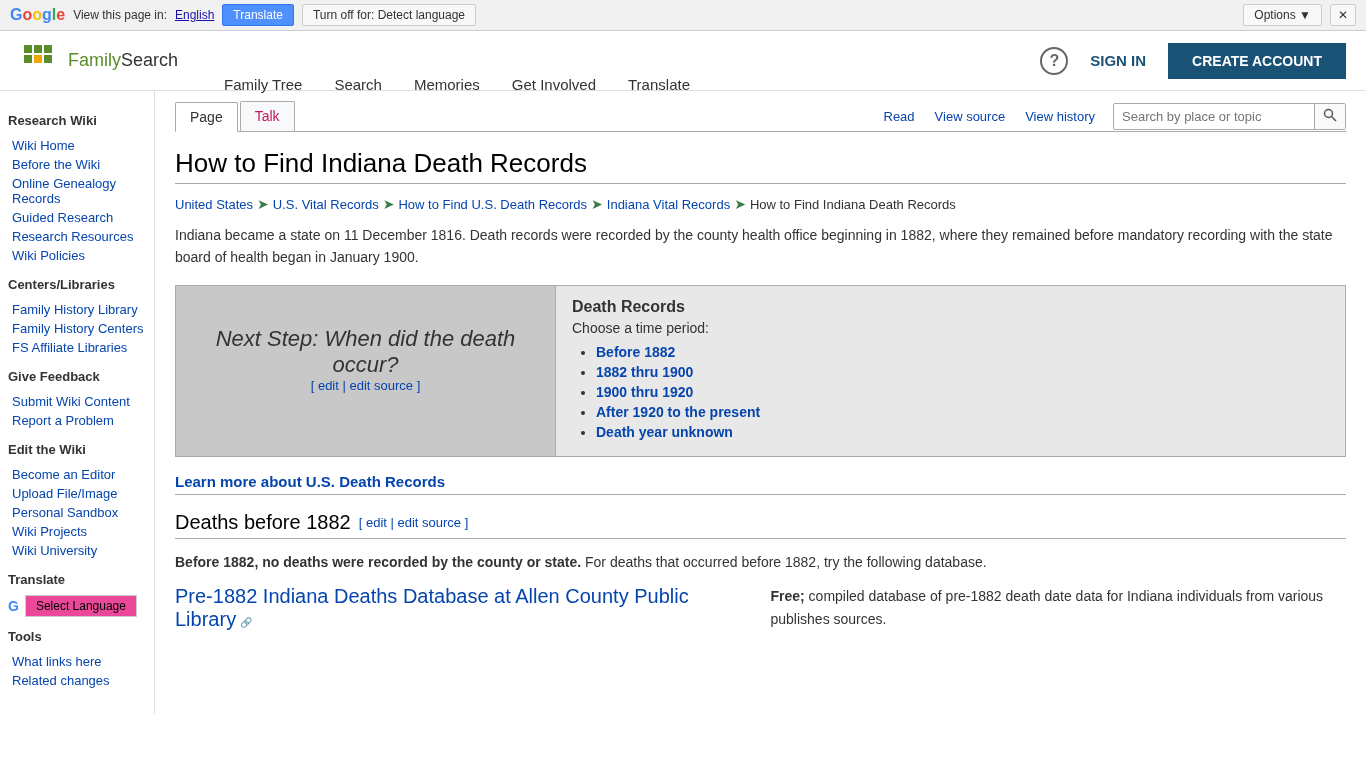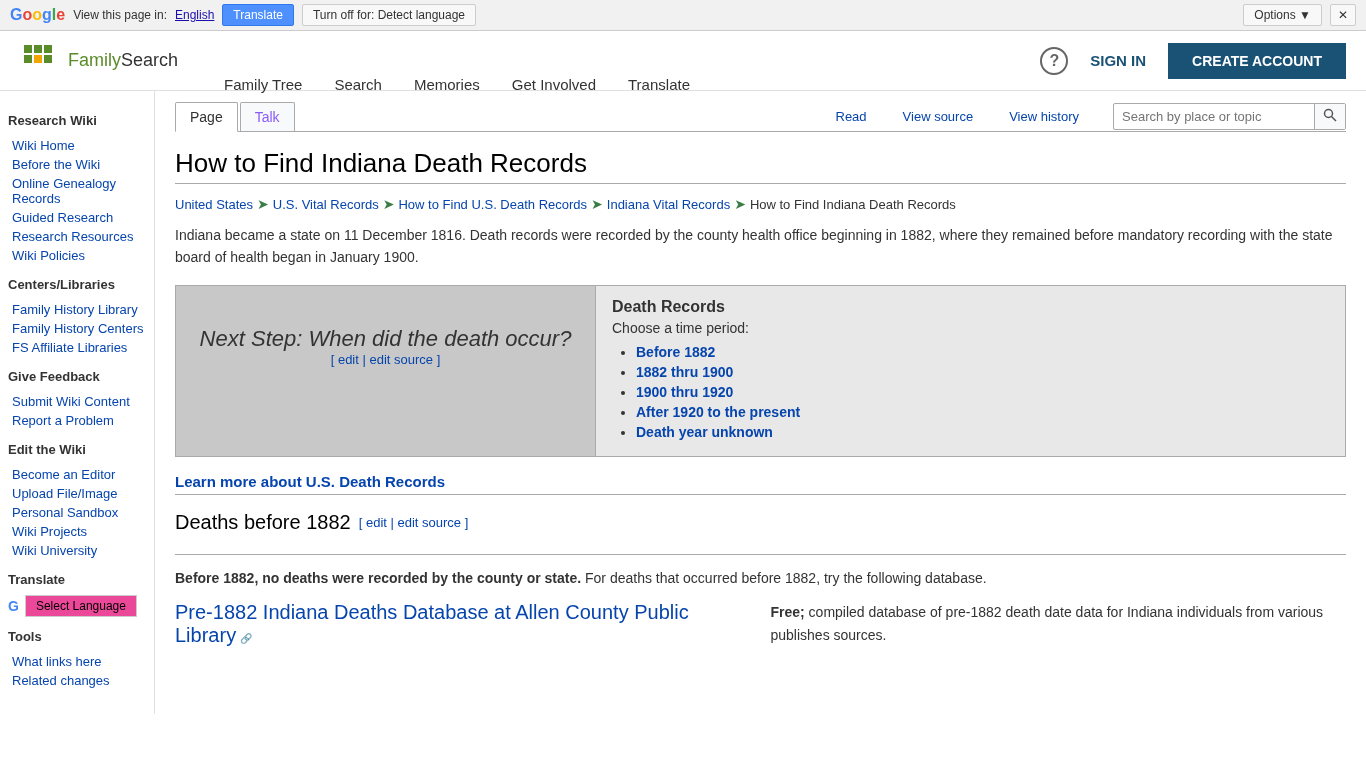--- a/index.html
+++ b/index.html
@@ -78,41 +78,41 @@
     #main-content { flex: 1; padding: 0 20px 20px 20px; max-width: calc(100% - 155px); }
 
     
     #wiki-tabs {
       display: flex;
       align-items: center;
       border-bottom: 1px solid #aaa;
       margin-bottom: 16px;
       padding-top: 10px;
     }
-    #wiki-tabs .tab-left { display: flex; align-items: flex-end; flex: 1; }
+    #wiki-tabs .tab-left { display: flex; flex: 1; }
     #wiki-tabs .tab {
       padding: 6px 14px;
       font-size: 14px;
-      color: #8b5cf6;
+      color: #be185d;
       cursor: pointer;
       background: #f8f9fa;
       border: 1px solid #aaa;
       border-bottom: none;
       margin-right: 2px;
       border-radius: 2px 2px 0 0;
     }
     #wiki-tabs .tab.active {
       background: #fff;
       color: #333;
       border-bottom: 1px solid #fff;
       position: relative;
       bottom: -1px;
       z-index: 1;
     }
-    #wiki-tabs .tab-right { display: flex; align-items: center; gap: 16px; }
+    #wiki-tabs .tab-right { display: flex; align-items: center; gap: 0; }
     #wiki-tabs .view-btn {
       padding: 4px 10px;
       font-size: 13px;
       color: #0645ad;
       text-decoration: none;
       cursor: pointer;
     }
     #search-wiki {
       display: flex;
       align-items: center;
@@ -146,21 +146,21 @@
     #breadcrumb .arrow { color: #3a7d44; font-size: 14px; }
     #breadcrumb .current { color: #333; }
 
     
     #intro-text { font-size: 14px; line-height: 1.6; margin-bottom: 16px; color: #333; }
 
     
     #info-table { width: 100%; border: 1px solid #aaa; border-collapse: collapse; margin-bottom: 16px; }
     #info-table td { padding: 0; vertical-align: top; }
     #info-table .left-cell {
-      width: 420px;
+      width: 380px;
       background: #c8c8c8;
       text-align: center;
       padding: 40px 20px;
       font-size: 22px;
       font-style: italic;
       color: #333;
       border-right: 1px solid #aaa;
     }
     #info-table .left-cell .edit-links { font-style: normal; font-size: 13px; color: #0645ad; }
     #info-table .left-cell .edit-links a { color: #0645ad; text-decoration: none; }
@@ -169,21 +169,21 @@
     #info-table .right-cell .choose { font-size: 14px; margin-bottom: 8px; }
     #info-table .right-cell ul { list-style: disc; padding-left: 24px; }
     #info-table .right-cell ul li { margin-bottom: 4px; }
     #info-table .right-cell ul li a { color: #0645ad; font-weight: bold; text-decoration: none; font-size: 14px; }
 
     
     #learn-more-link { display: block; color: #0645ad; font-size: 15px; font-weight: bold; margin-bottom: 4px; text-decoration: none; }
     hr.section-hr { border: none; border-top: 1px solid #aaa; margin-bottom: 16px; }
 
     
-    .section-heading { font-size: 20px; font-weight: normal; color: #000; border-bottom: 1px solid #aaa; padding-bottom: 20px; margin-bottom: 12px; display: flex; align-items: center; gap: 8px; }
+    .section-heading { font-size: 20px; font-weight: normal; color: #000; border-bottom: 1px solid #aaa; padding-bottom: 4px; margin-bottom: 12px; display: flex; align-items: center; gap: 8px; }
     .section-heading .edit-links { font-size: 13px; color: #0645ad; }
     .section-heading .edit-links a { color: #0645ad; text-decoration: none; }
 
     
     .body-text { font-size: 14px; line-height: 1.6; margin-bottom: 12px; }
     .body-text strong { font-weight: bold; }
 
     
     .db-title { font-size: 14px; font-weight: bold; margin-bottom: 8px; background: #e8e8e8; padding: 6px 8px; }
     .db-content { display: flex; gap: 20px; }

